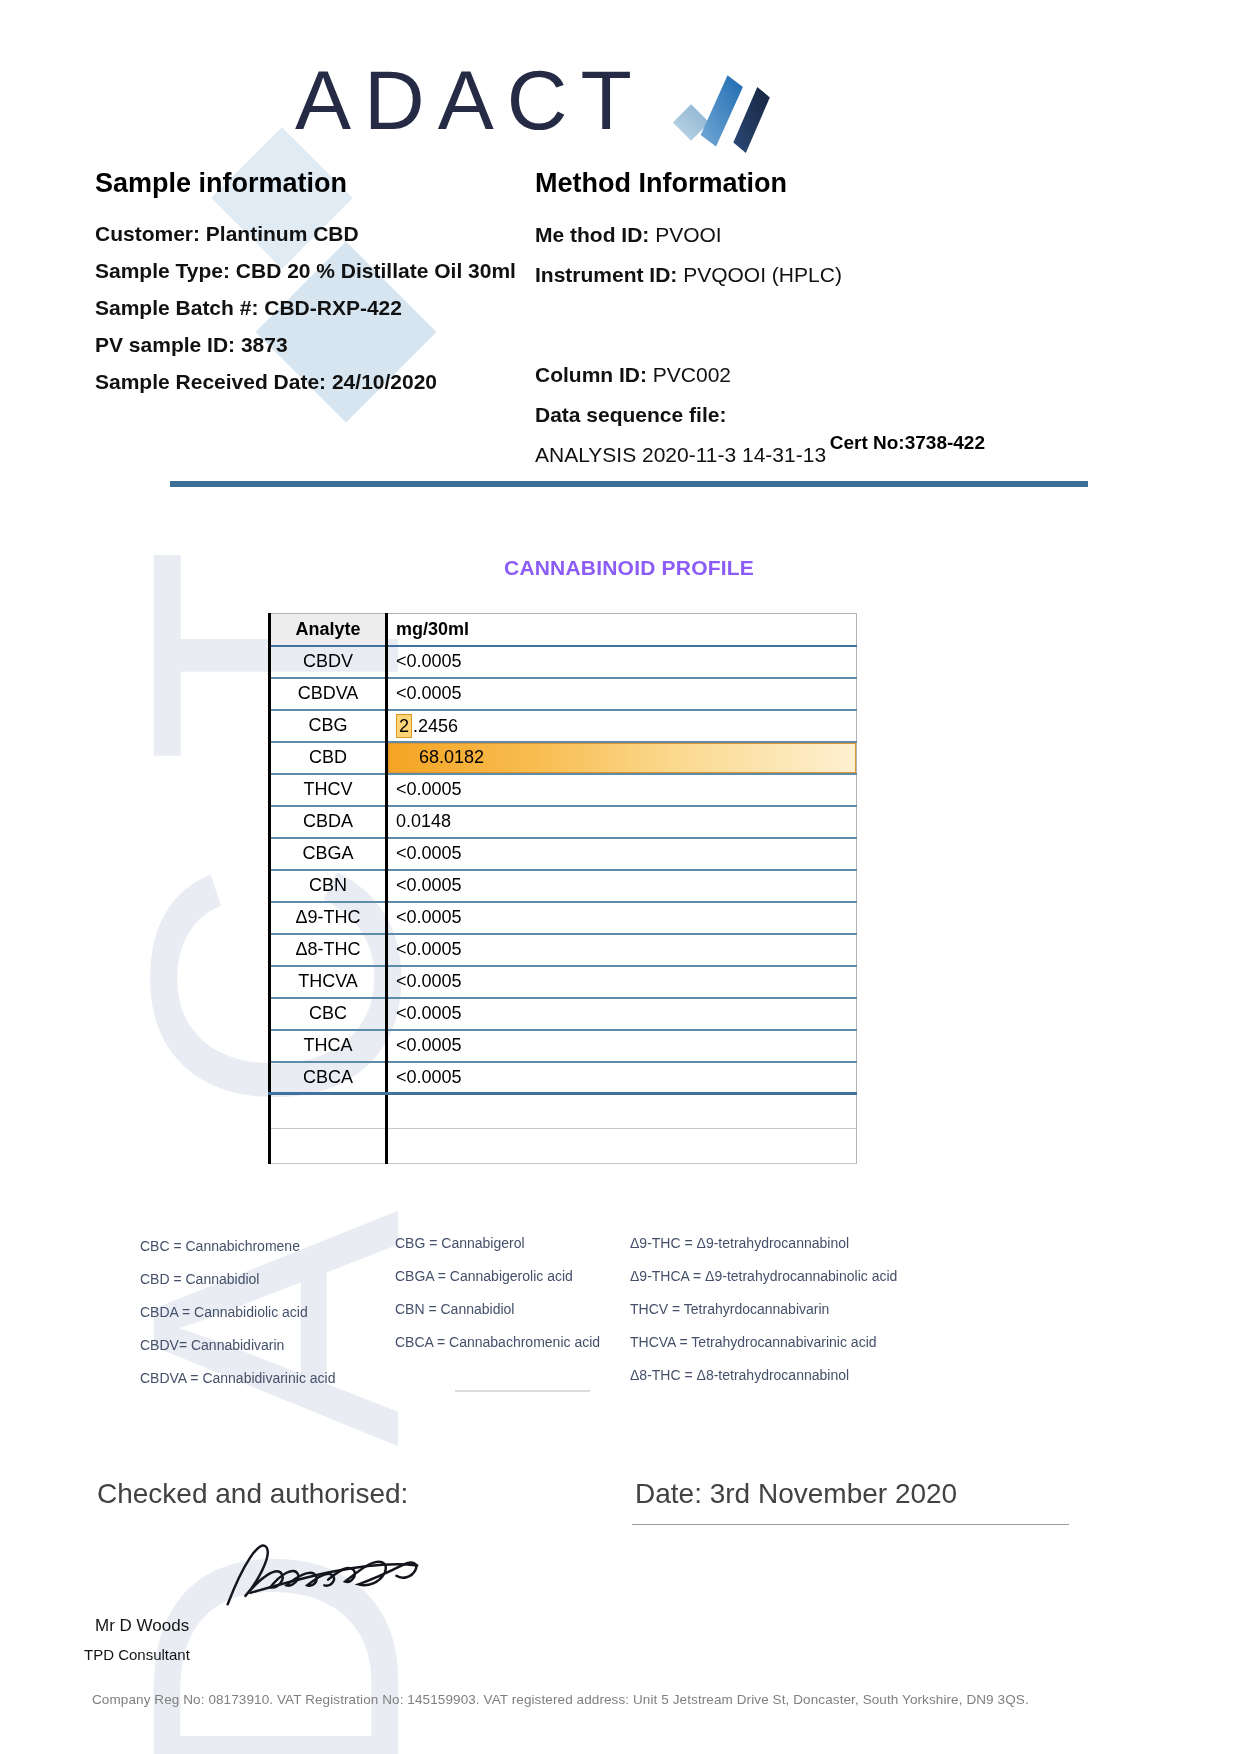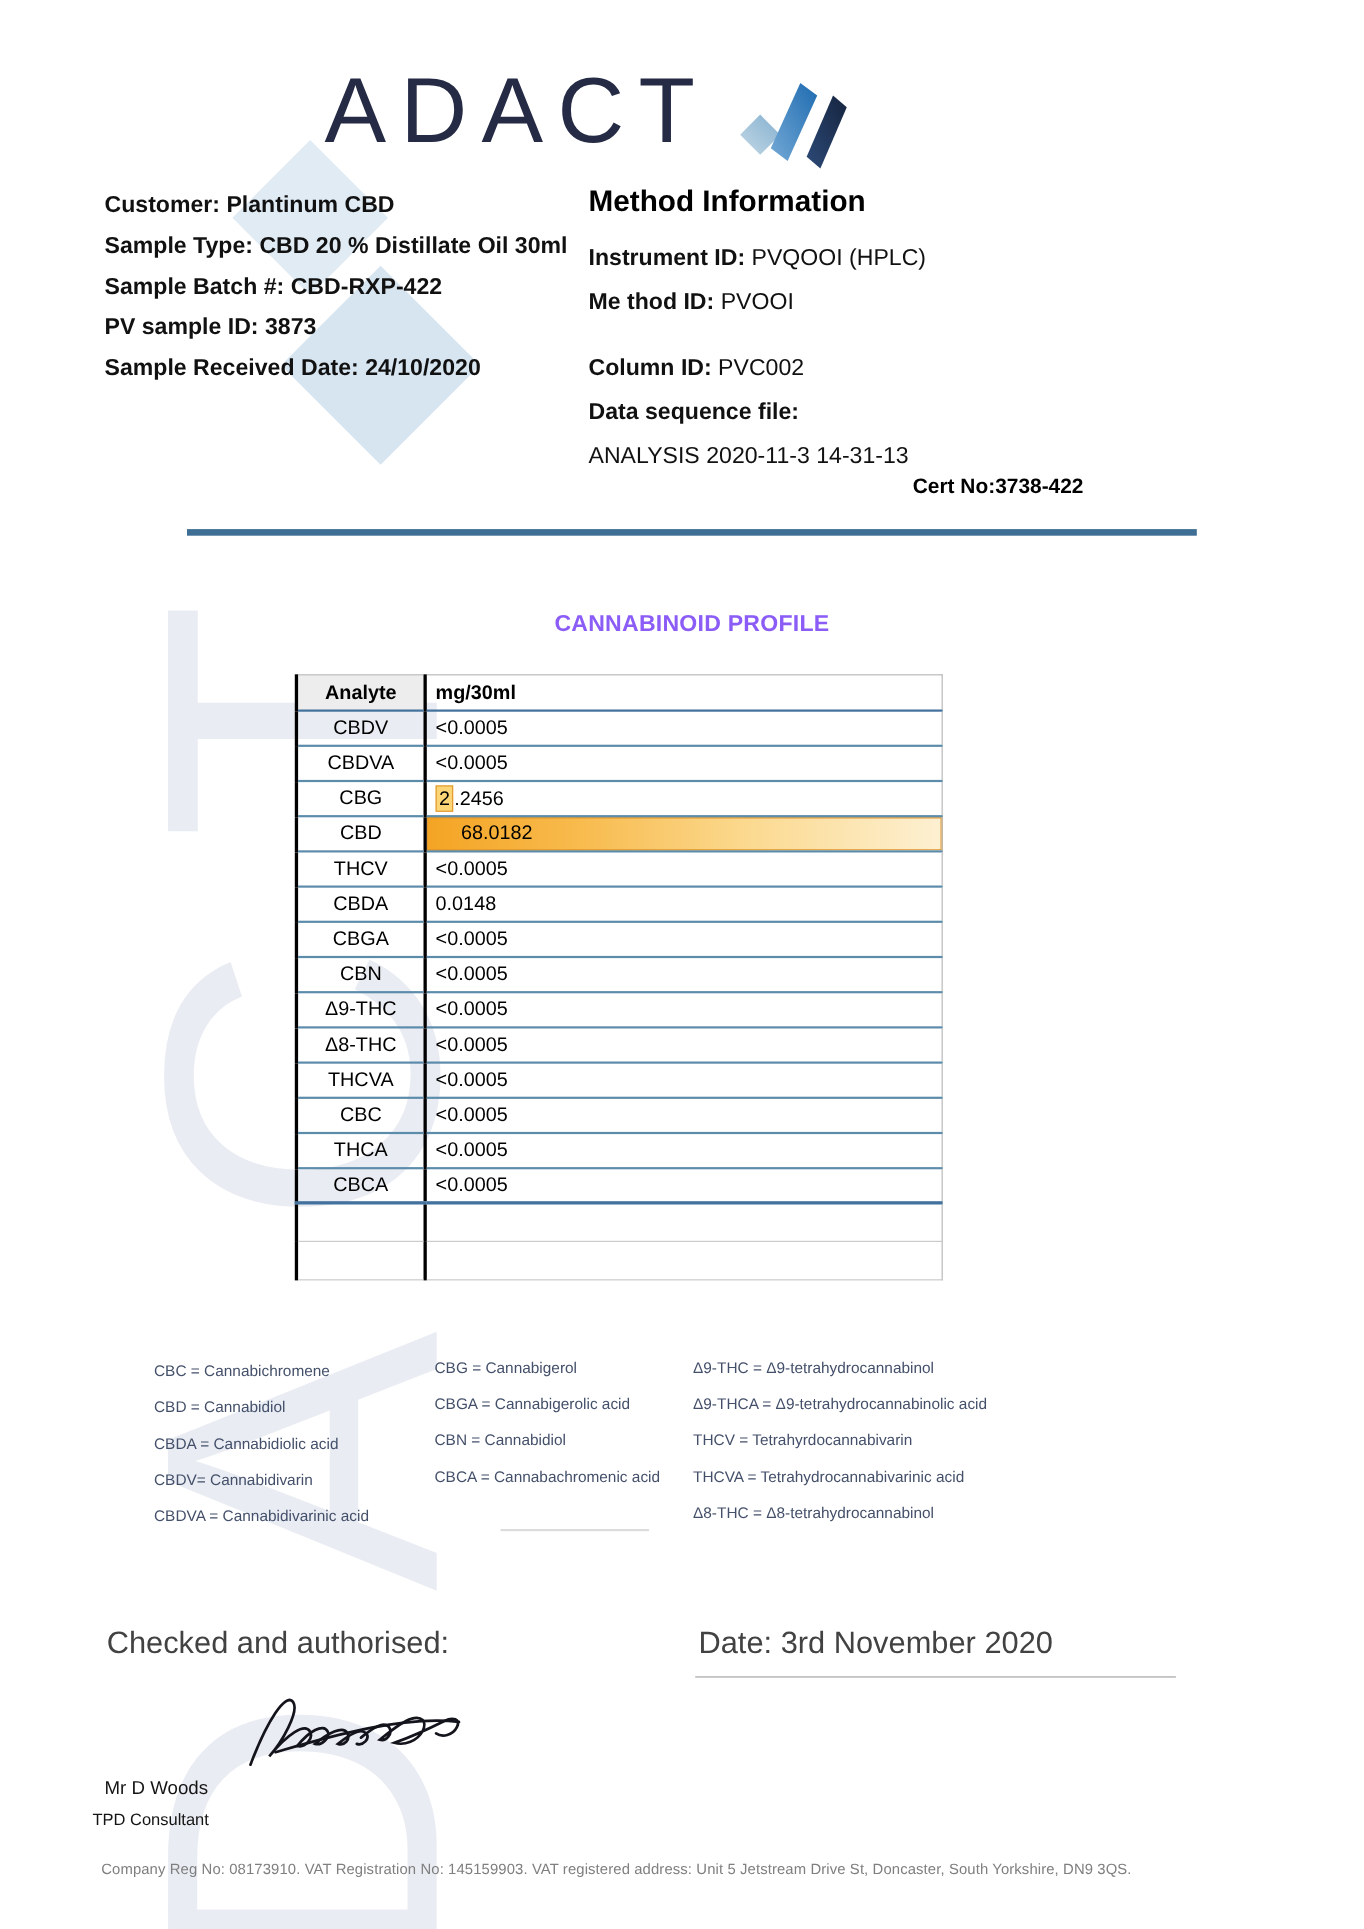--- a/index.html
+++ b/index.html
@@ -23,21 +23,21 @@
   .logo-text { font-size:84px; line-height:84px; letter-spacing:13px; color:#262b45; font-weight:300; }
   .logo-mark { margin-left:18px; margin-top:2px; }
 
   
   .sample-info { position:absolute; left:95px; top:168px; width:425px; }
   .method-info { position:absolute; left:535px; top:168px; width:500px; }
   .info-title { font-size:27px; font-weight:bold; color:#000; margin-bottom:16px; }
   .s-line { font-size:21px; font-weight:bold; line-height:37px; color:#111; }
   .m-line { font-size:21px; line-height:40px; color:#111; }
   .m-line b { font-weight:bold; }
-  .m-gap { margin-top:20px; }
+  .m-gap { margin-top:60px; }
   .m-seq { font-size:21px; line-height:40px; color:#111; }
 
   .cert-no { position:absolute; left:620px; top:432px; width:365px; text-align:right;
              font-size:19px; font-weight:bold; color:#000; }
 
   
   .blue-bar { position:absolute; left:170px; top:481px; width:918px; height:6px; background:#3e6e94; }
   .profile-title { position:absolute; left:170px; top:556px; width:918px; text-align:center;
                    font-size:21px; font-weight:bold; color:#8b5cf6; letter-spacing:0.2px; }
 
@@ -110,36 +110,37 @@
             </linearGradient>
           </defs>
           <polygon points="28,46 47,65 28,84 9,65" fill="url(#gLight)"></polygon>
           <polygon points="38,78 66,16 82,28 54,90" fill="url(#gMid)"></polygon>
           <polygon points="72,86 97,28 110,39 85,97" fill="url(#gDark)"></polygon>
         </svg>
       </span>
     </div>
 
     <div class="sample-info">
+      <div class="info-title">Sample information</div>
       <div class="s-line">Customer: Plantinum CBD</div>
       <div class="s-line">Sample Type: CBD 20 %  Distillate Oil 30ml</div>
       <div class="s-line">Sample Batch #: CBD-RXP-422</div>
       <div class="s-line">PV sample ID: 3873</div>
       <div class="s-line">Sample Received Date: 24/10/2020</div>
     </div>
 
     <div class="method-info">
       <div class="info-title">Method Information</div>
       <div class="m-line">
+        <b>Me thod ID:</b>
+        <span>PVOOI</span>
+      </div>
+      <div class="m-line">
         <b>Instrument ID:</b>
         <span>PVQOOI (HPLC)</span>
-      </div>
-      <div class="m-line">
-        <b>Me thod ID:</b>
-        <span>PVOOI</span>
       </div>
       <div class="m-line m-gap">
         <b>Column ID:</b>
         <span>PVC002</span>
       </div>
       <div class="m-line">
         <b>Data sequence file:</b>
         <span></span>
       </div>
       <div class="m-seq">ANALYSIS 2020-11-3  14-31-13</div>

